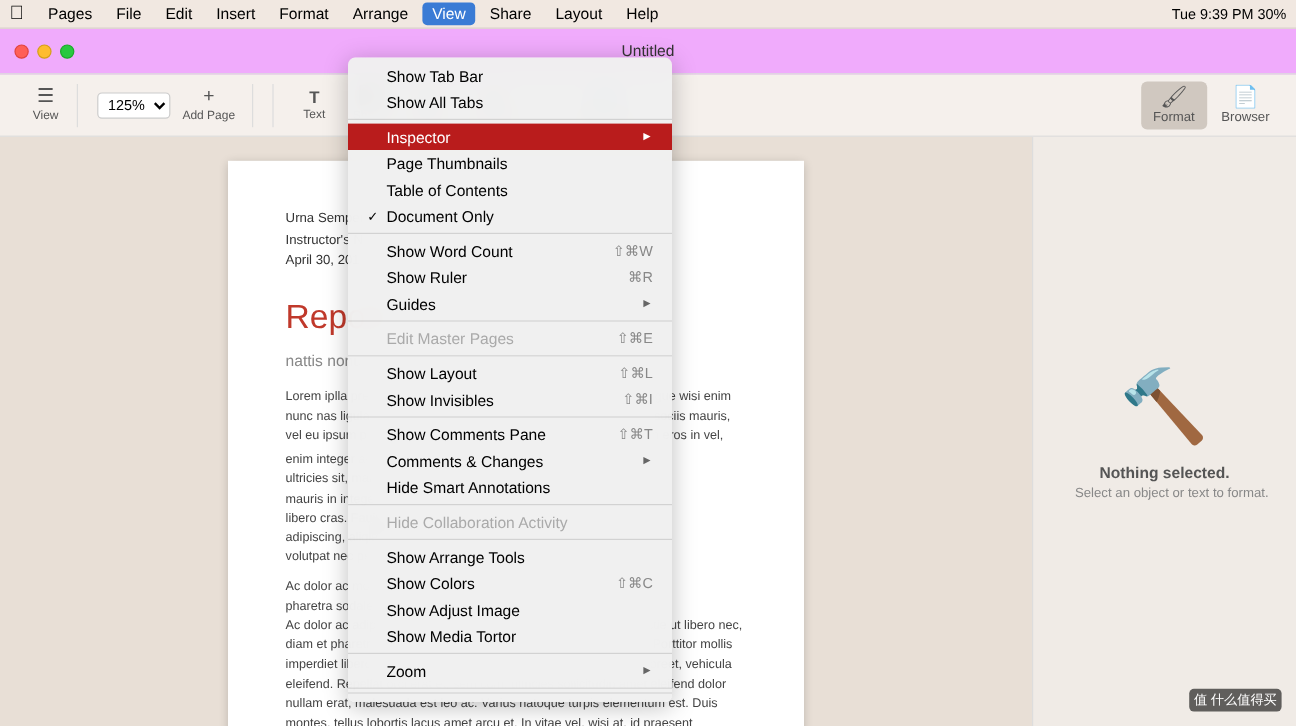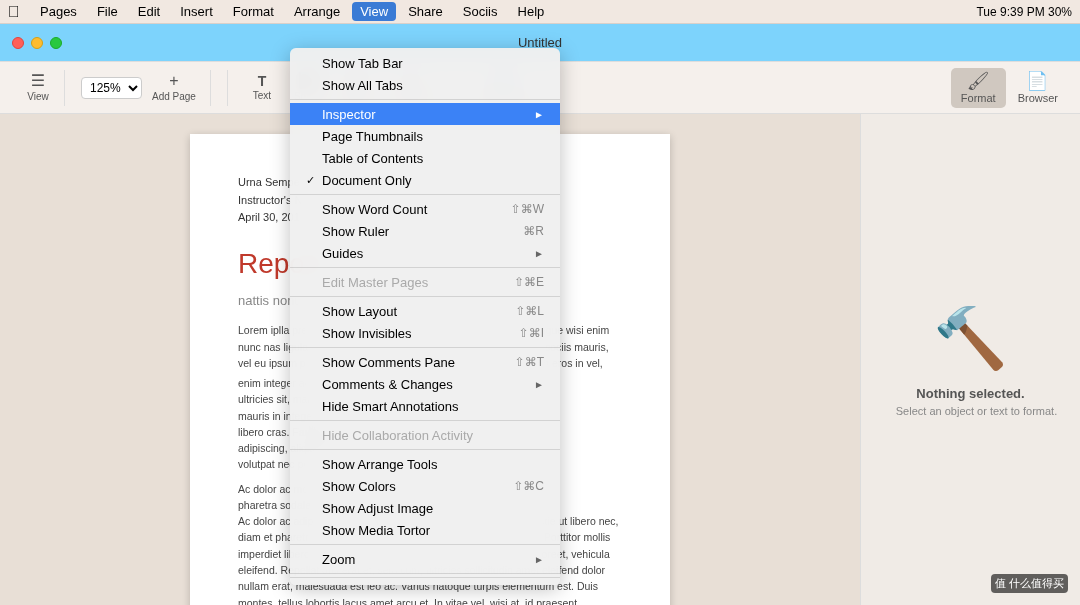--- a/index.html
+++ b/index.html
@@ -49,21 +49,21 @@
       left: 0;
       right: 0;
       bottom: 0;
       display: flex;
       flex-direction: column;
     }
 
     
     .titlebar {
       height: 38px;
-      background: #7dd3fc;
+      background: #f0abfc;
       display: flex;
       align-items: center;
       padding: 0 12px;
       border-bottom: 1px solid #ddd;
       position: relative;
     }
     .traffic-lights {
       display: flex;
       gap: 7px;
       margin-right: 16px;
@@ -251,21 +251,21 @@
     }
     .menu-item {
       display: flex;
       align-items: center;
       padding: 4px 16px;
       cursor: default;
       position: relative;
       height: 22px;
     }
     .menu-item.highlighted {
-      background: #3b82f6;
+      background: #b91c1c;
       color: white;
     }
     .menu-item .item-label {
       flex: 1;
       font-size: 13px;
     }
     .menu-item .item-shortcut {
       font-size: 12px;
       color: #888;
       margin-left: auto;
@@ -330,21 +330,21 @@
 <div class="menubar">
   <span class="menubar-apple"></span>
   <span class="menubar-item">Pages</span>
   <span class="menubar-item">File</span>
   <span class="menubar-item">Edit</span>
   <span class="menubar-item">Insert</span>
   <span class="menubar-item">Format</span>
   <span class="menubar-item">Arrange</span>
   <span class="menubar-item active">View</span>
   <span class="menubar-item">Share</span>
-  <span class="menubar-item">Sociis</span>
+  <span class="menubar-item">Layout</span>
   <span class="menubar-item">Help</span>
   <div class="menubar-right">
     <span>Tue 9:39 PM  30%</span>
   </div>
 </div>
 
 <div class="window">
 
   <div class="titlebar">
     <div class="traffic-lights">

